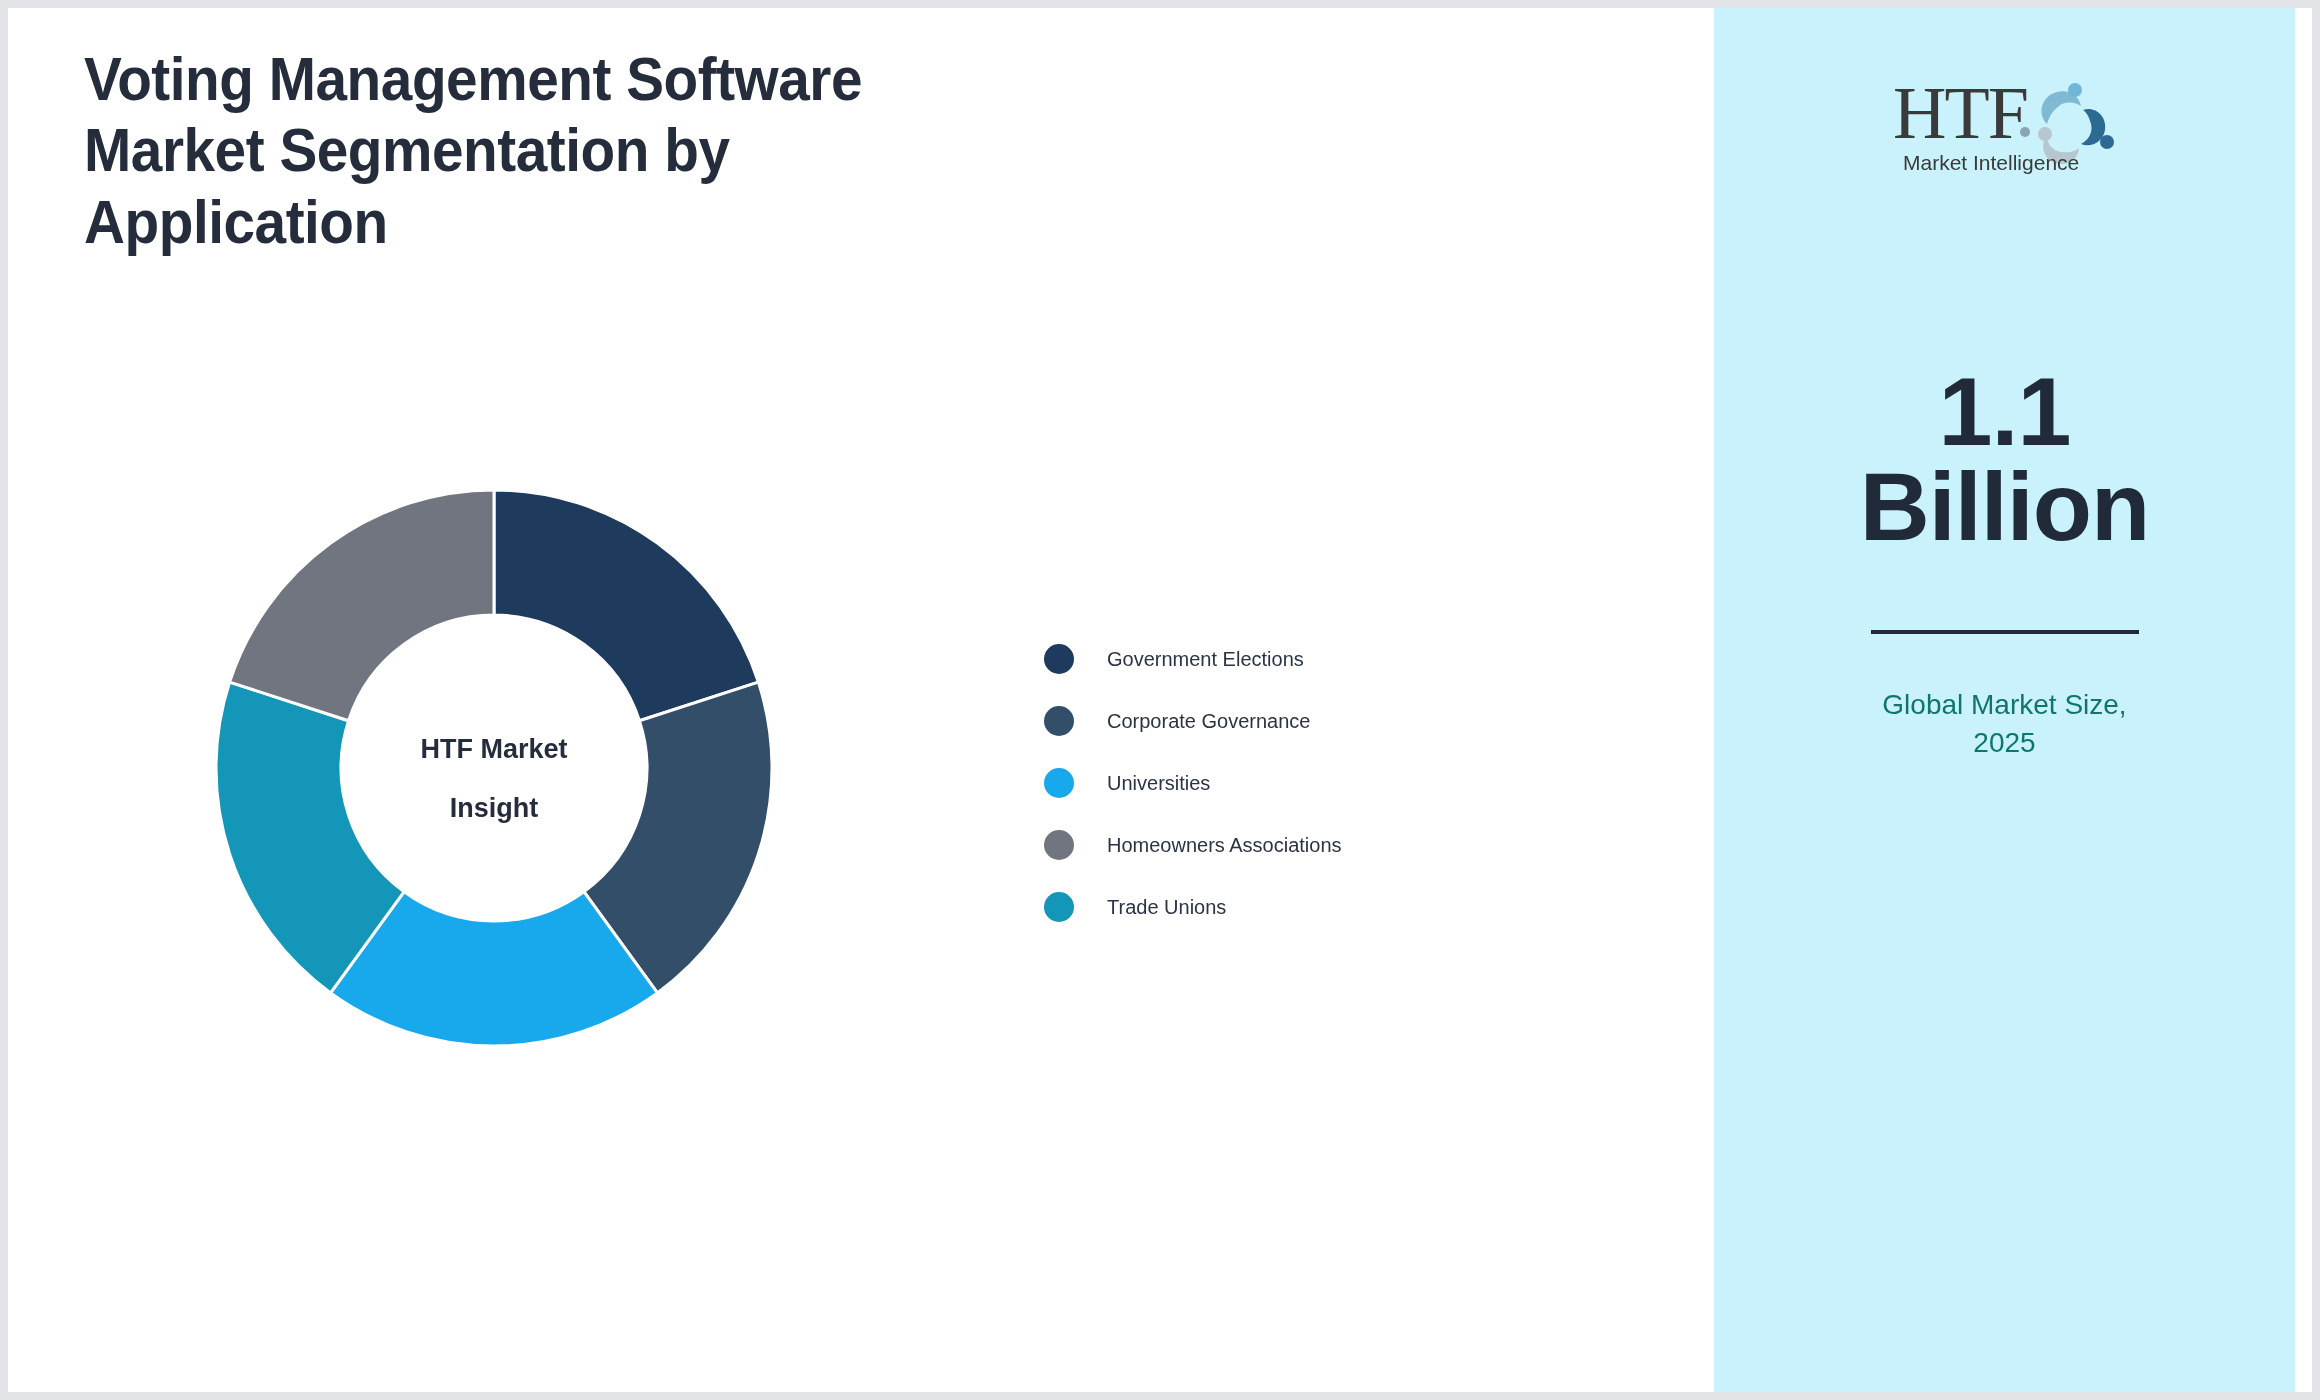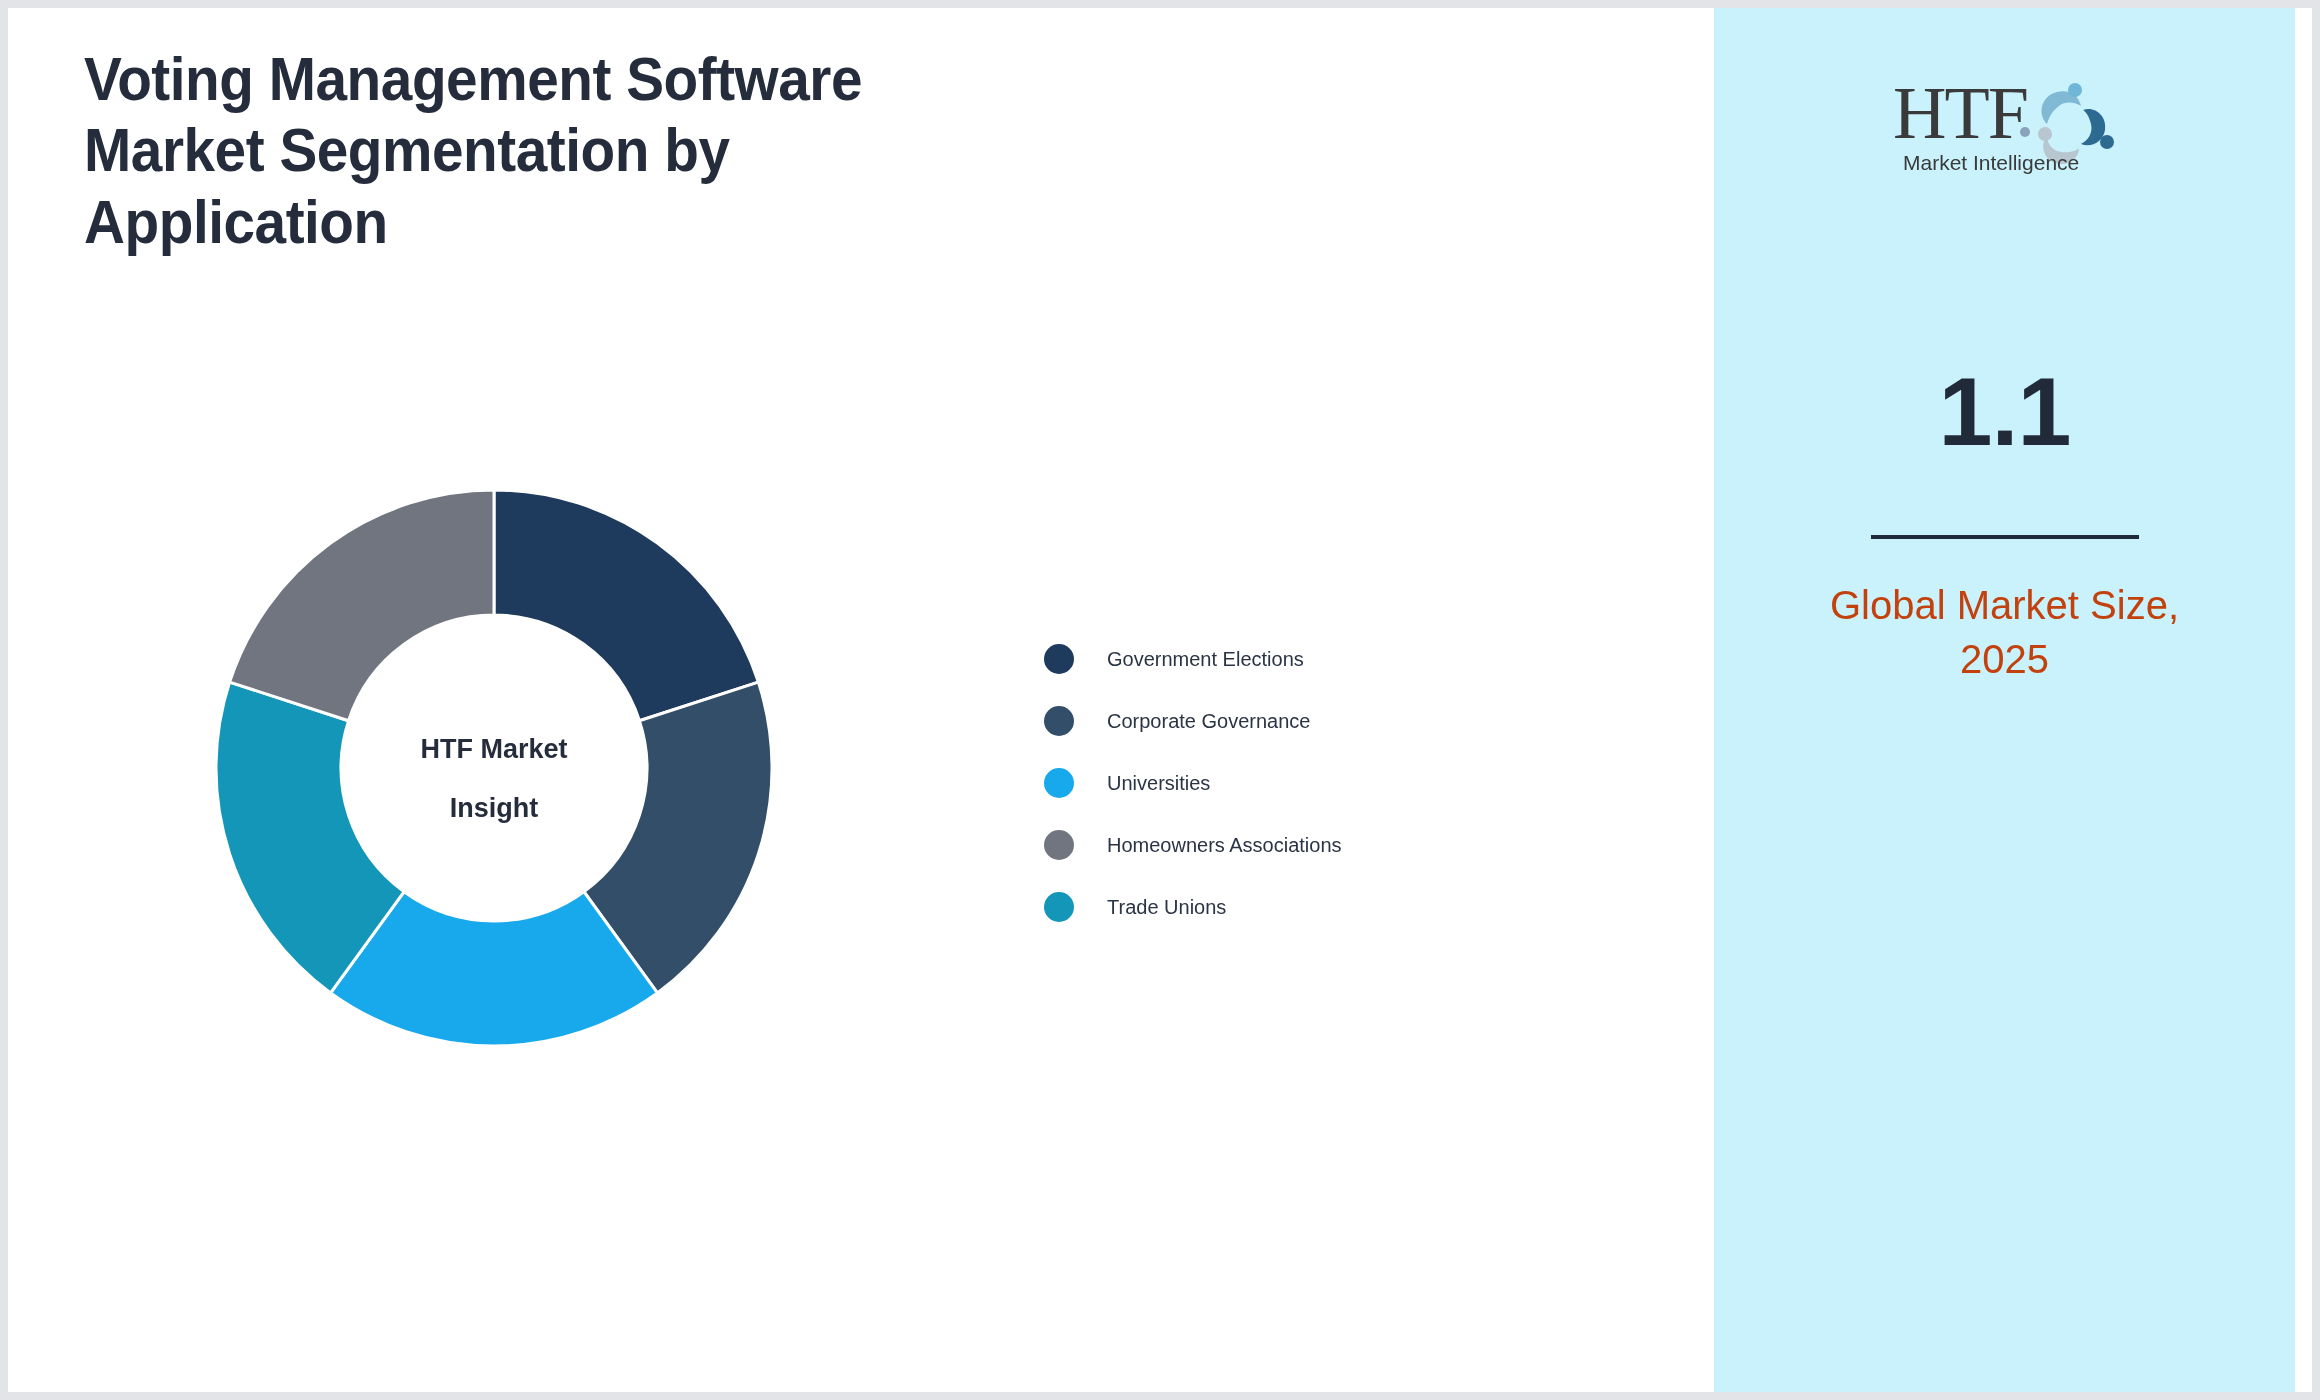--- a/index.html
+++ b/index.html
@@ -146,24 +146,24 @@
     color: #202a38;
     letter-spacing: -1px;
   }
   #stat-rule {
     width: 268px;
     height: 4px;
     background: #202a38;
     margin: 76px auto 0 auto;
   }
   #stat-caption {
-    margin-top: 40px;
-    font-size: 40px;
+    margin-top: 52px;
+    font-size: 28px;
     line-height: 1.34;
-    color: #c2410c;
+    color: #0f766e;
   }
 </style>
 </head>
 <body>
 
 <div id="page">
   <div id="canvas">
 
     <div id="left-panel">
 
@@ -231,20 +231,21 @@
             <circle cx="72" cy="58" r="7" fill="#2d6a91"></circle>
             <circle cx="10" cy="50" r="7" fill="#b8c6cf"></circle>
           </g>
           <text x="18" y="104" font-family="'Liberation Sans', sans-serif" font-size="21" fill="#3a3a3a">Market Intelligence</text>
         </svg>
       </div>
 
       <div id="stat-block">
         <div id="stat-value">
           <div>1.1</div>
+          <div>Billion</div>
         </div>
         <div id="stat-rule"></div>
         <div id="stat-caption">
           <div>Global Market Size,</div>
           <div>2025</div>
         </div>
       </div>
 
     </div>
   </div>

